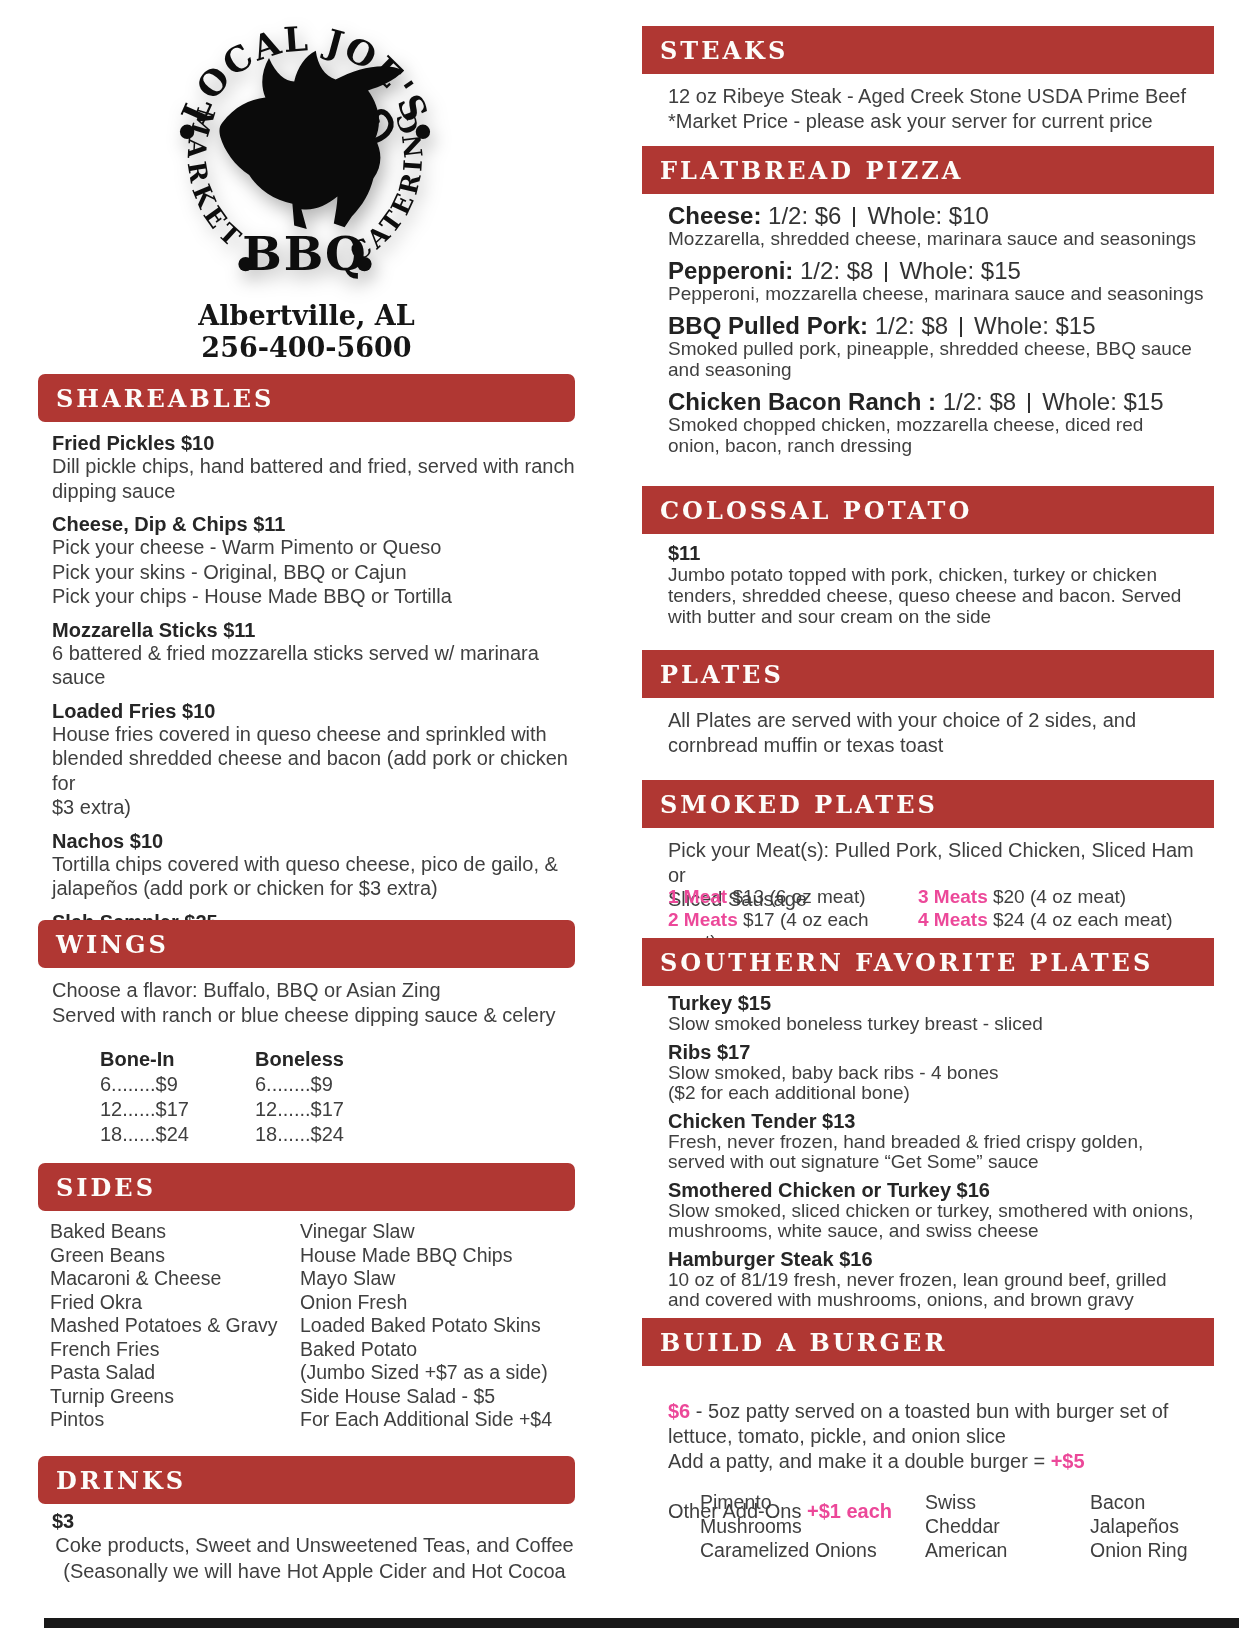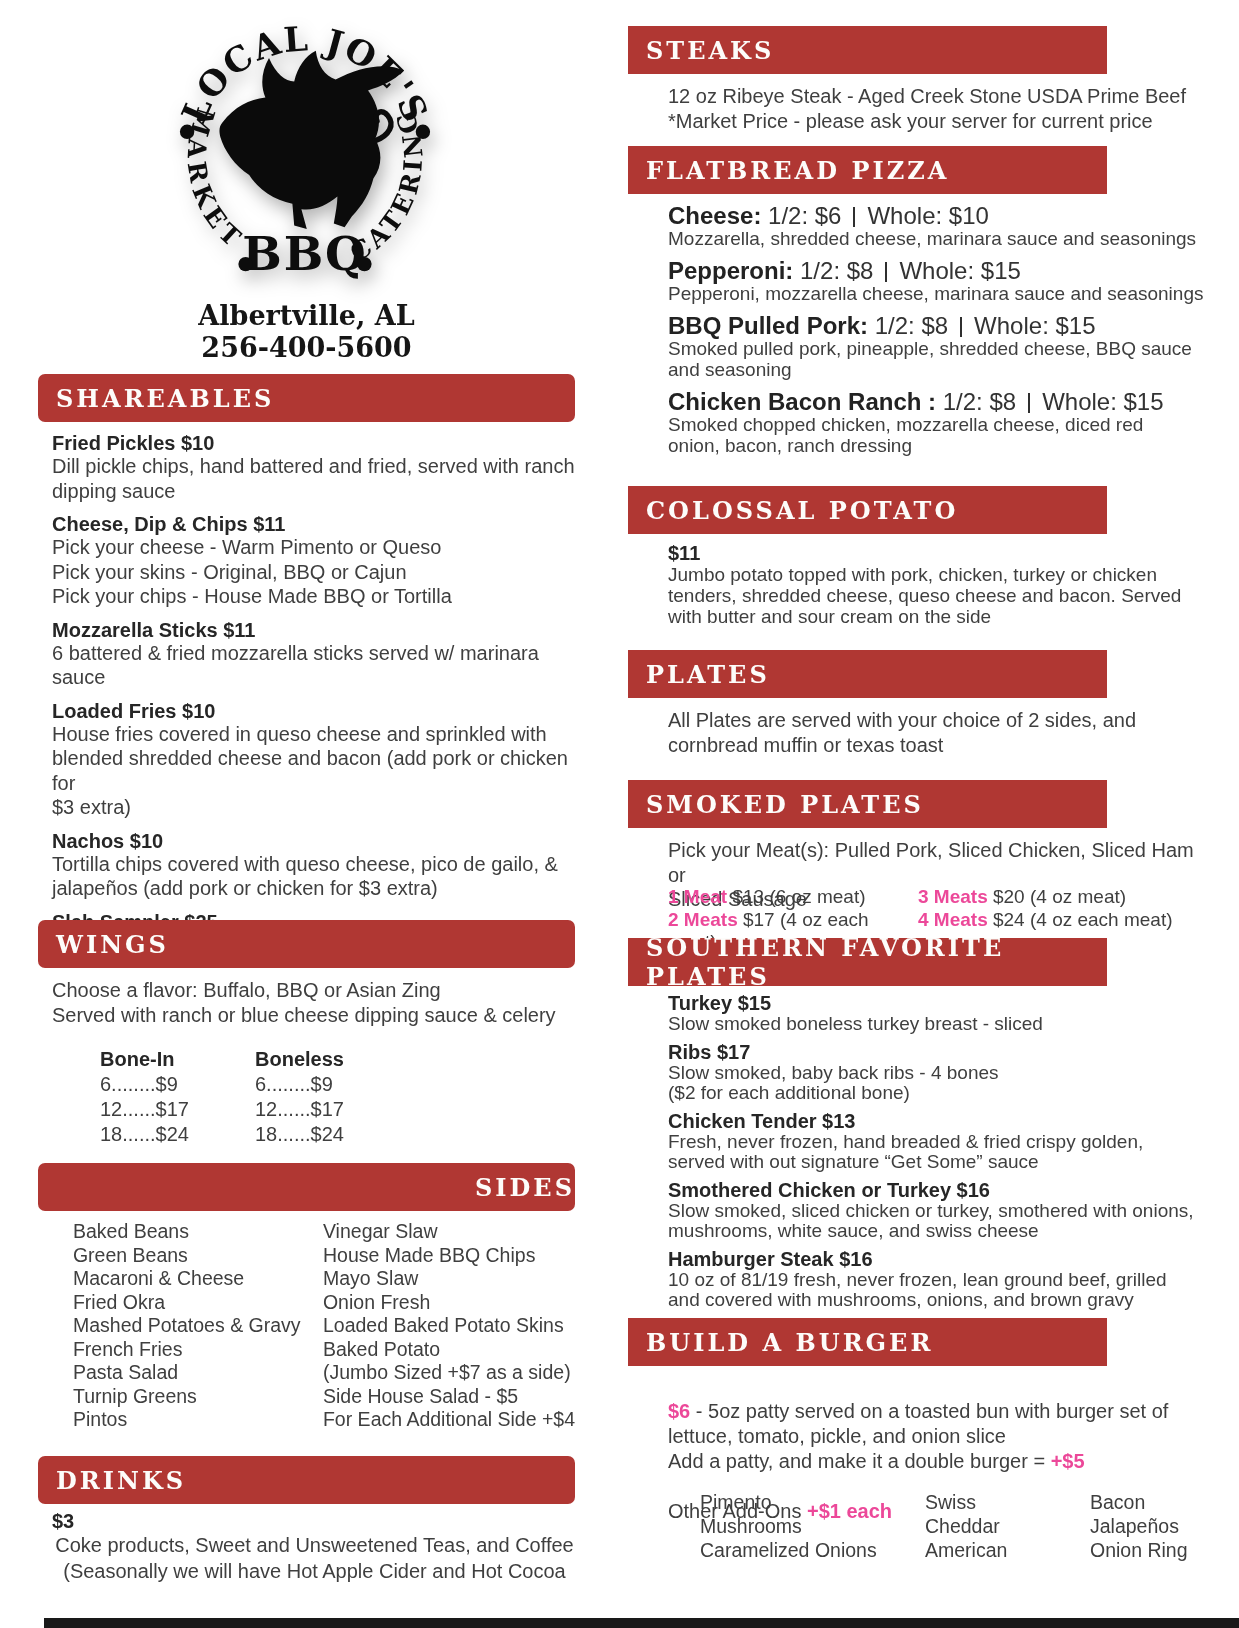--- a/index.html
+++ b/index.html
@@ -9,21 +9,21 @@
     font-family:"Liberation Sans", sans-serif;color:#3f3f3f;
   }
   .abs{position:absolute;}
   
   .bar{
     position:absolute;height:48px;background:#b03733;color:#fdfcfa;
     display:flex;align-items:center;padding-left:18px;box-sizing:border-box;
     font-family:"DejaVu Serif", serif;font-weight:bold;font-size:24px;letter-spacing:3px;
   }
   .bar-left{left:38px;width:537px;border-radius:7px;}
-  .bar-right{left:628px;width:479px;}
+  .bar-right{left:642px;width:572px;}
   
   .content-left{left:52px;width:525px;}
   .content-right{left:668px;width:540px;}
   .item{margin-bottom:10px;}
   .item-title{font-weight:bold;color:#262626;font-size:20px;line-height:22px;}
   .desc{font-size:20px;line-height:24.5px;color:#3f3f3f;white-space:pre-line;}
   .content-right .desc{font-size:19px;line-height:21px;}
   .content-right .item{margin-bottom:10px;}
   .sec-southern .item{margin-bottom:6px;}
   .sec-southern .desc{line-height:20.5px;}
@@ -129,24 +129,24 @@
     <div class="hd">Bone-In</div>
     <div class="hd">Boneless</div>
     <div class="cell">6........$9</div>
     <div class="cell">6........$9</div>
     <div class="cell">12......$17</div>
     <div class="cell">12......$17</div>
     <div class="cell">18......$24</div>
     <div class="cell">18......$24</div>
   </div>
 
-  <div class="bar bar-left" style="top:1163px;justify-content:flex-end;">
+  <div class="bar bar-left" style="top:1163px;">
     <span>SIDES</span>
   </div>
-  <div class="sides-wrap" style="left:50px;top:1220px;width:525px;justify-content:flex-end;">
+  <div class="sides-wrap" style="left:50px;top:1220px;width:525px;">
     <ul class="sides-col c1">
       <li>Baked Beans</li>
       <li>Green Beans</li>
       <li>Macaroni &amp; Cheese</li>
       <li>Fried Okra</li>
       <li>Mashed Potatoes &amp; Gravy</li>
       <li>French Fries</li>
       <li>Pasta Salad</li>
       <li>Turnip Greens</li>
       <li>Pintos</li>

